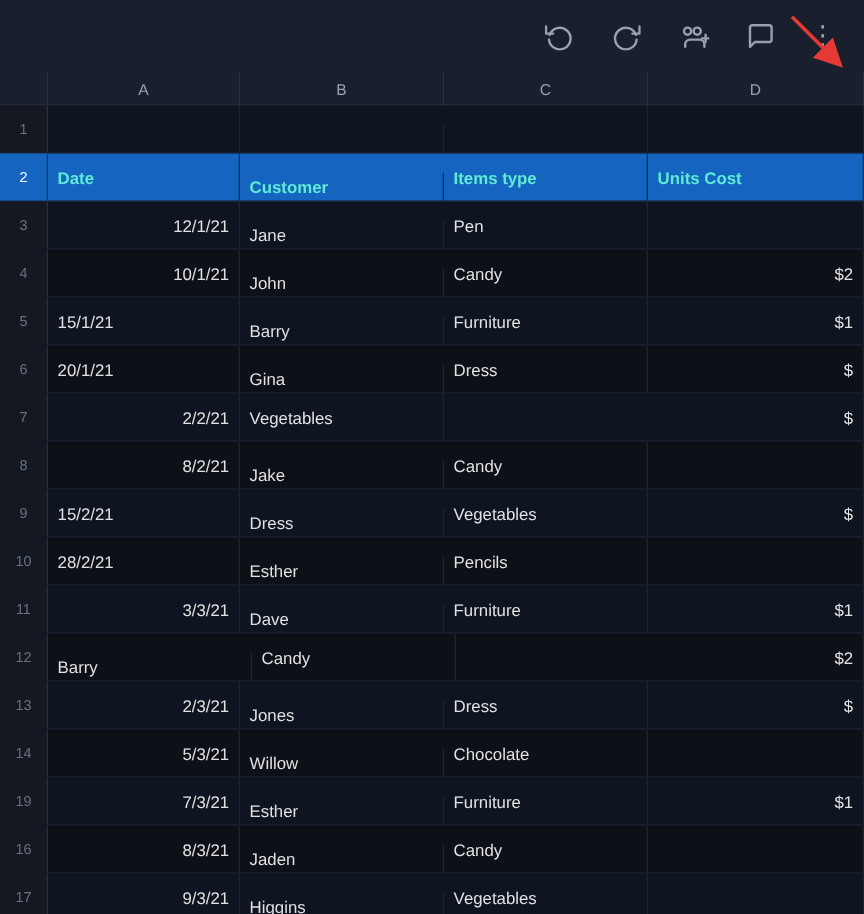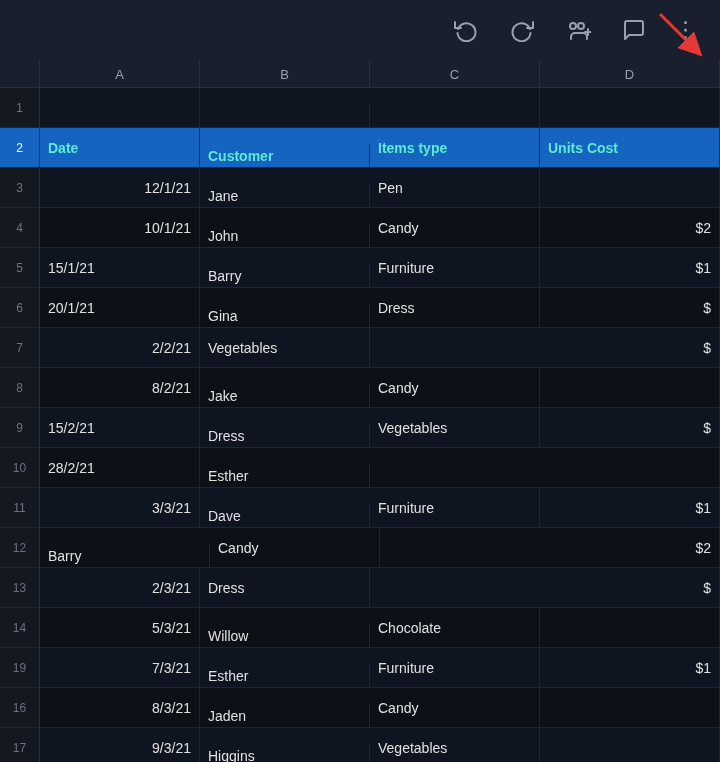--- a/index.html
+++ b/index.html
@@ -245,38 +245,40 @@
         <div class="row-num">9</div>
         <div class="cell col-a">15/2/21</div>
         <div class="cell col-b">Dress</div>
         <div class="cell col-c">Vegetables</div>
         <div class="cell col-d right-align">$</div>
       </div>
       <div class="grid-row">
         <div class="row-num">10</div>
         <div class="cell col-a">28/2/21</div>
         <div class="cell col-b">Esther</div>
+        <div class="cell col-c">Pencils</div>
         <div class="cell col-d"></div>
       </div>
       <div class="grid-row">
         <div class="row-num">11</div>
         <div class="cell col-a right-align">3/3/21</div>
         <div class="cell col-b">Dave</div>
         <div class="cell col-c">Furniture</div>
         <div class="cell col-d right-align">$1</div>
       </div>
       <div class="grid-row">
         <div class="row-num">12</div>
         <div class="cell col-b">Barry</div>
         <div class="cell col-c">Candy</div>
         <div class="cell col-d right-align">$2</div>
       </div>
       <div class="grid-row">
         <div class="row-num">13</div>
         <div class="cell col-a right-align">2/3/21</div>
+        <div class="cell col-b">Jones</div>
         <div class="cell col-c">Dress</div>
         <div class="cell col-d right-align">$</div>
       </div>
       <div class="grid-row">
         <div class="row-num">14</div>
         <div class="cell col-a right-align">5/3/21</div>
         <div class="cell col-b">Willow</div>
         <div class="cell col-c">Chocolate</div>
         <div class="cell col-d"></div>
       </div>

